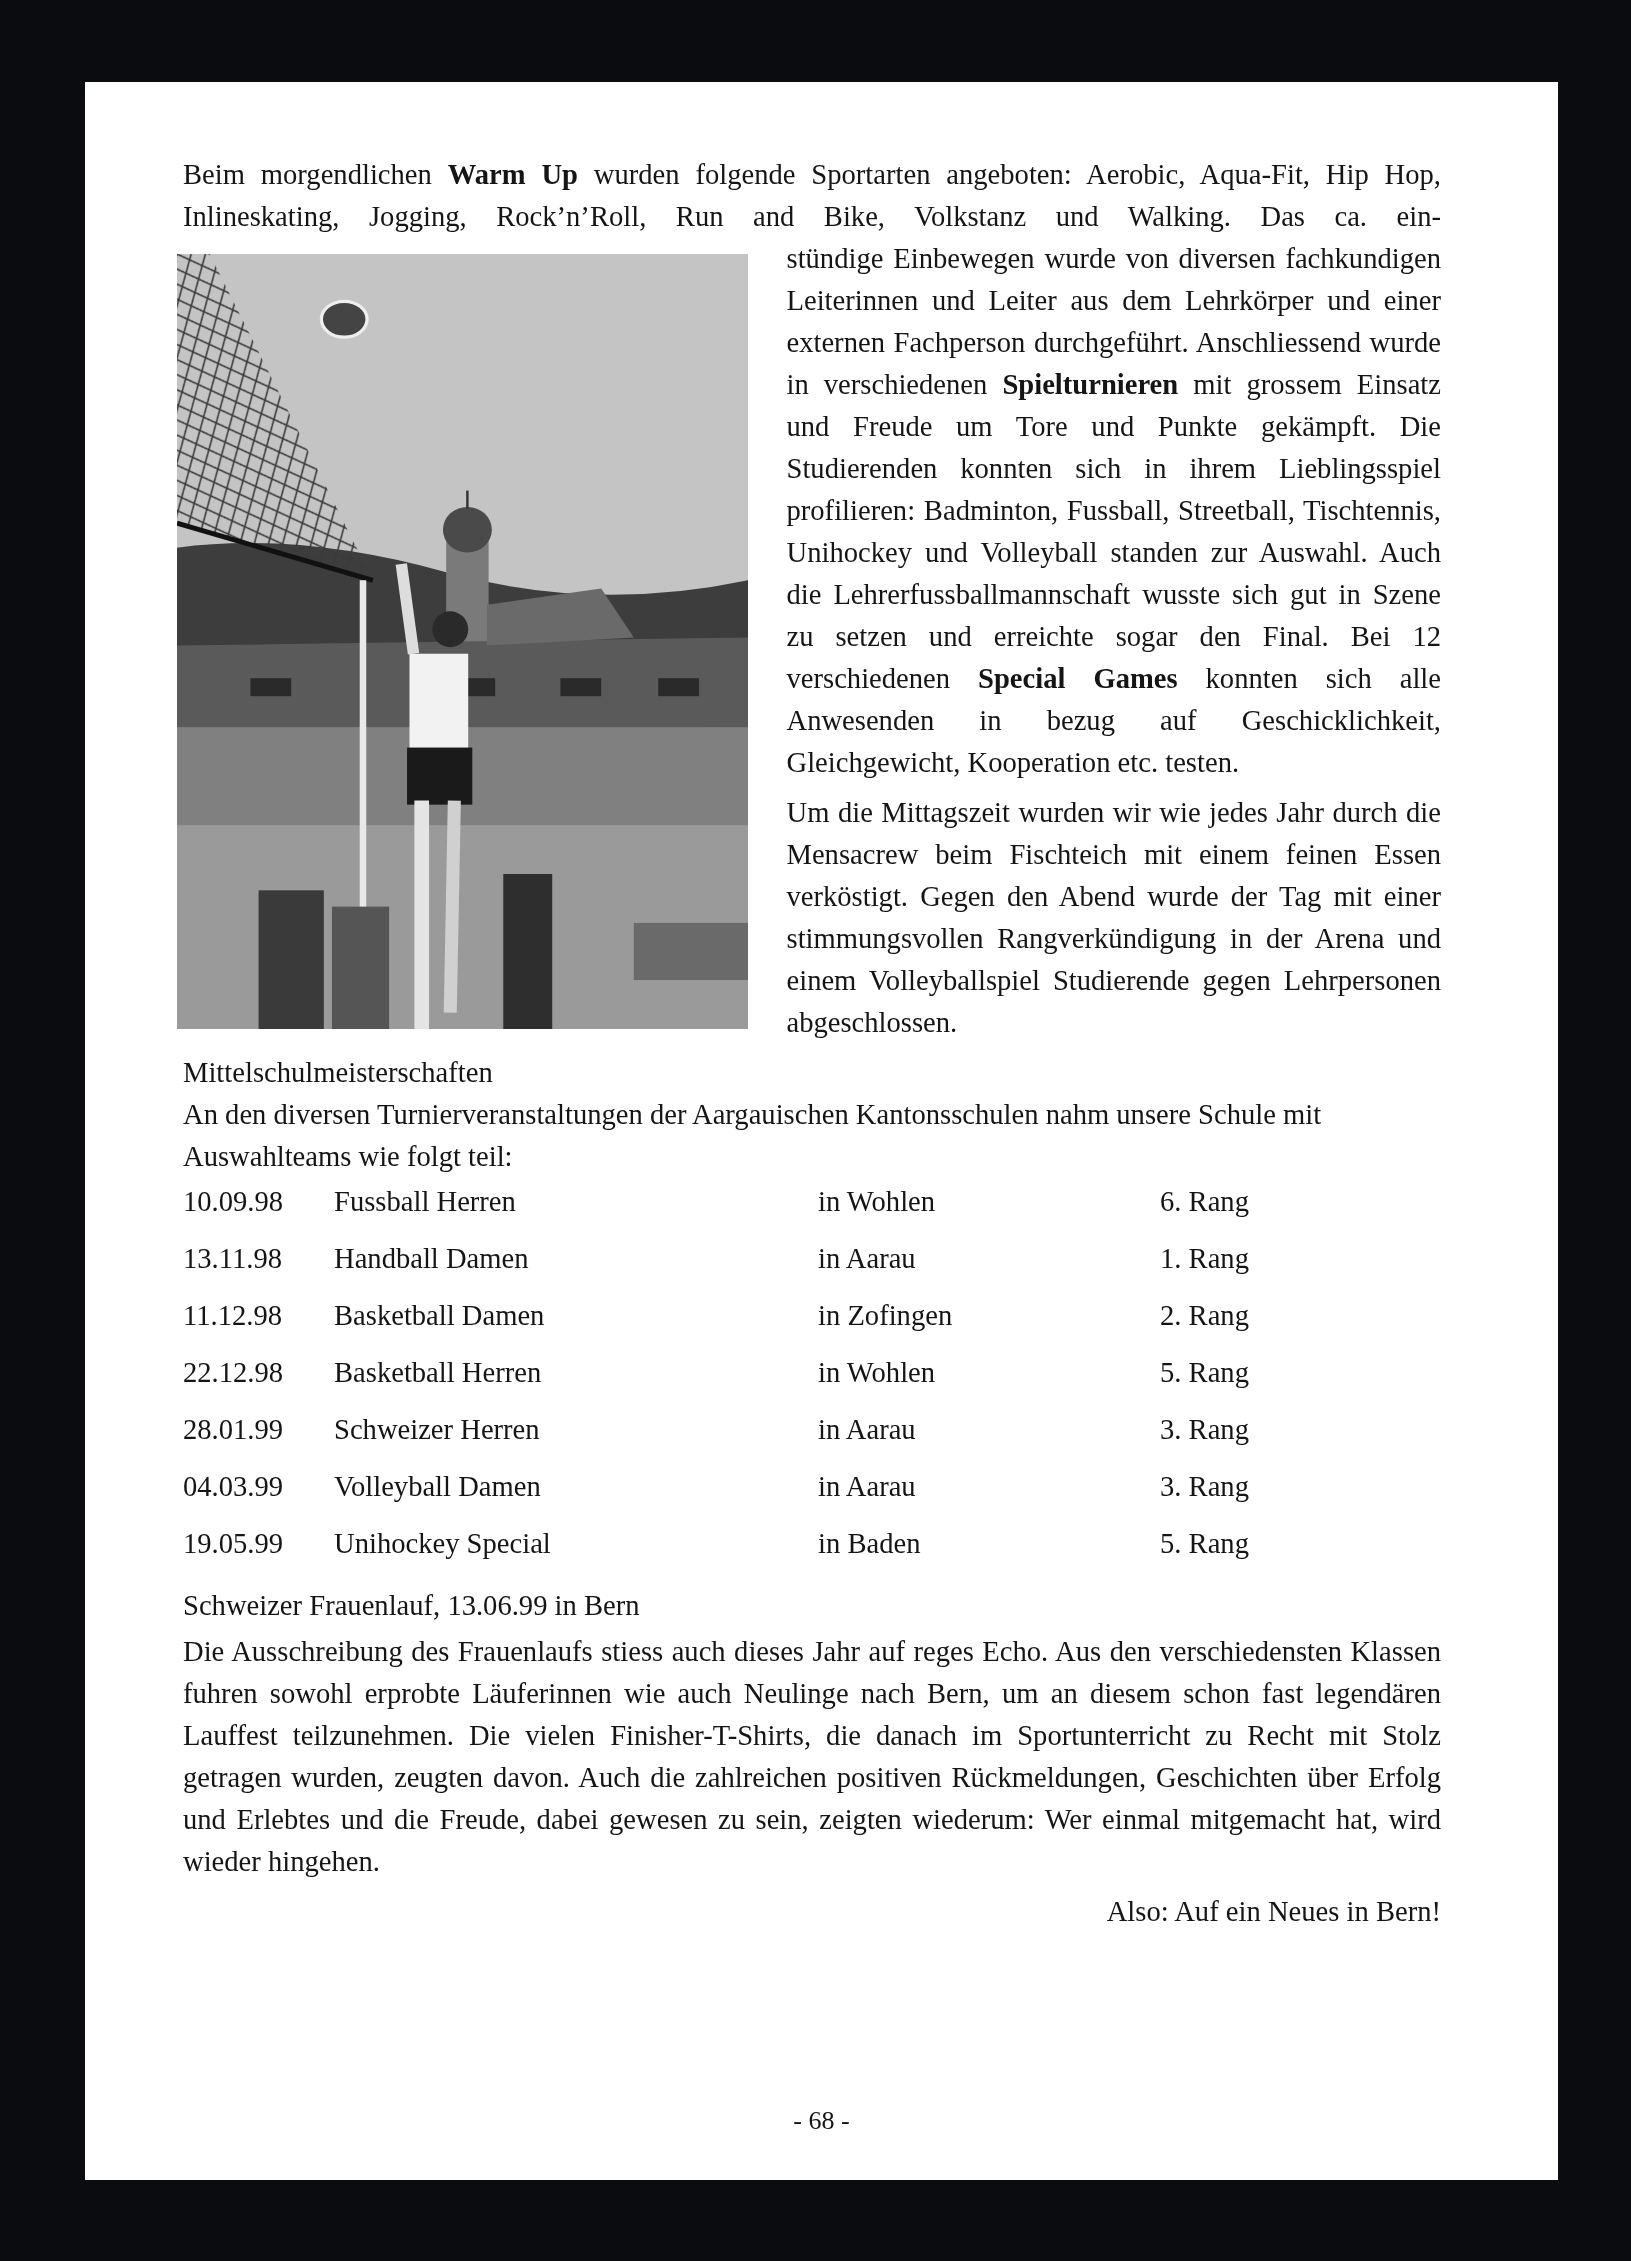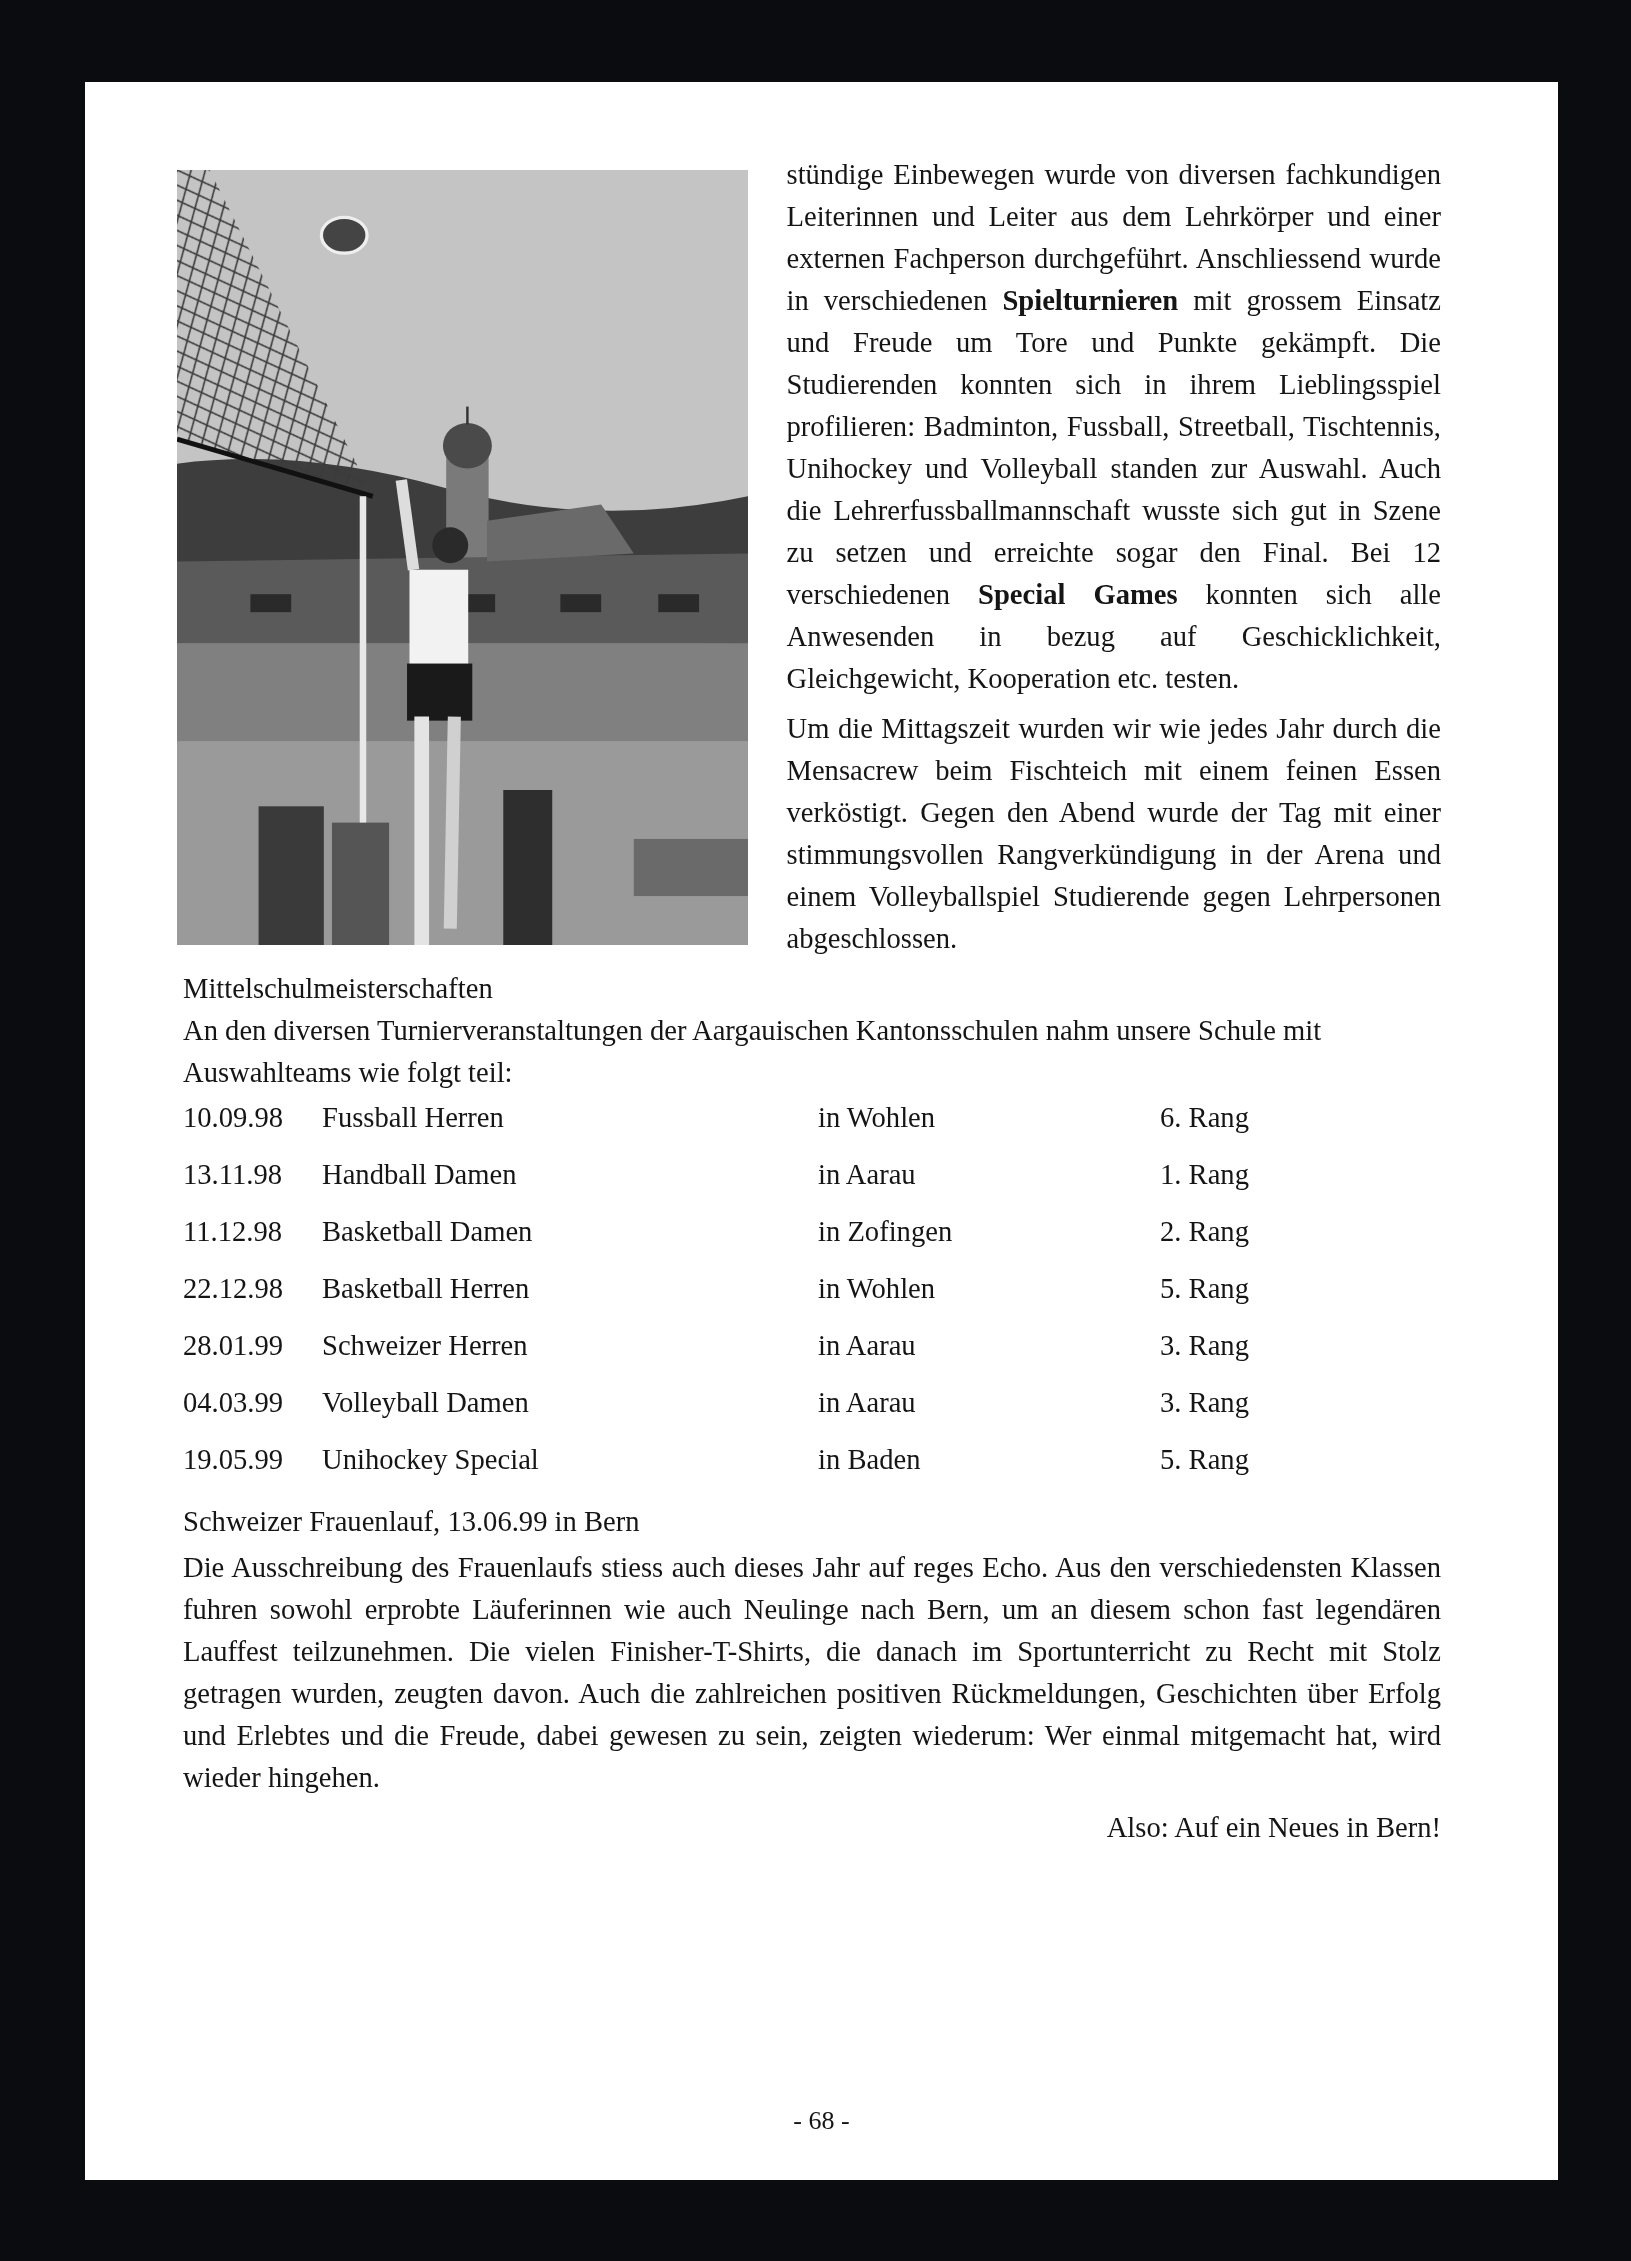--- a/index.html
+++ b/index.html
@@ -45,38 +45,41 @@
   .photo svg { width: 100%; height: 100%; display: block; }
   .gap-small { height: 8.2px; }
   .heading { font-weight: normal; }
   .table { margin-top: 3px; text-decoration: underline; }
   .row {
     position: relative;
     height: 57px;
   }
   .row span { position: absolute; top: 0; }
   .c-date { left: 0; }
-  .c-sport { left: 139px; }
+  .c-sport { left: 151px; }
   .c-place { left: 635px; }
   .c-rank { left: 977px; }
   .section2 { margin-top: 4.9px; }
   .footer {
     position: absolute;
     left: 0; right: 0; top: 1990px;
     text-align: center;
     font-size: 26px;
     margin-top: 34px;
   }
 </style>
 </head>
 <body>
 
 <div class="page">
   <div class="content">
 
+    <p class="just" style="text-align-last: justify;">
+      <span>Beim morgendlichen </span><b>Warm Up</b><span> wurden folgende Sportarten angeboten: Aerobic, Aqua-Fit, Hip Hop, Inlineskating, Jogging, Rock’n’Roll, Run and Bike, Volkstanz und Walking. Das ca. ein-</span>
+    </p>
 
     <div class="photo-wrap">
       <div class="photo">
         <svg viewBox="0 0 700 950" preserveAspectRatio="none">
           <defs>
             <pattern id="net" width="22" height="26" patternUnits="userSpaceOnUse" patternTransform="rotate(-25)">
               <path d="M0 0 L22 26 M22 0 L0 26" stroke="#3a3a3a" stroke-width="2" fill="none"></path>
             </pattern>
           </defs>
           <rect x="0" y="0" width="700" height="560" fill="#c4c4c4"></rect>

